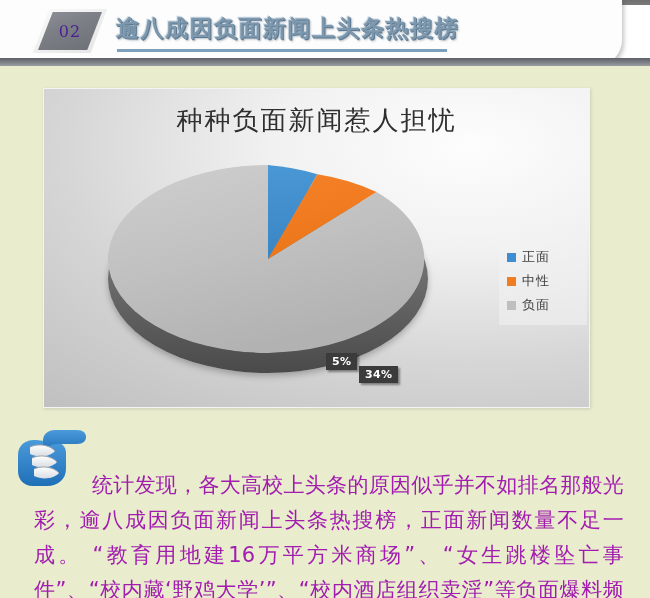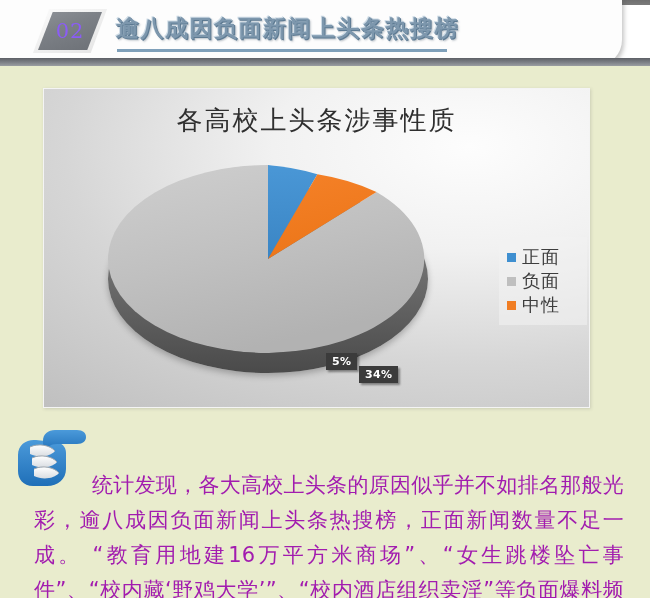--- a/index.html
+++ b/index.html
@@ -77,22 +77,22 @@
     background: linear-gradient(160deg, #8d9197 0%, #7c8086 40%, #6c7076 100%);
     clip-path: polygon(23% 0%, 100% 0%, 77% 100%, 0% 100%);
   }
   #badge-number {
     position: absolute;
     left: 5px; top: 4px;
     width: 64px; height: 38px;
     display: flex;
     align-items: center;
     justify-content: center;
-    color: #8b5cf6;
-    font-size: 21px;
+    color: #4c1d95;
+    font-size: 16px;
     letter-spacing: 1px;
     font-family: "DejaVu Serif", "Liberation Serif", serif;
   }
 
   #header-title {
     position: absolute;
     left: 116px; top: 13px;
     font-size: 23px;
     font-weight: bold;
     letter-spacing: 1.5px;
@@ -188,21 +188,21 @@
     display: flex;
     align-items: center;
     height: 24px;
   }
   .legend-swatch {
     width: 9px; height: 9px;
     margin-right: 6px;
     flex: 0 0 auto;
   }
   .legend-text {
-    font-size: 18px;
+    font-size: 13px;
     color: #3d3d3d;
     letter-spacing: 1px;
     white-space: nowrap;
   }
 
   
   #hand-icon {
     position: absolute;
     left: 14px; top: 427px;
     width: 74px; height: 64px;
@@ -235,21 +235,21 @@
       <div id="badge-inner"></div>
       <div id="badge-number">02</div>
     </div>
 
     <div id="header-title">逾八成因负面新闻上头条热搜榜</div>
     <div id="header-underline"></div>
   </div>
 
   <div id="chart-panel">
 
-    <div id="chart-title">各高校上头条涉事性质</div>
+    <div id="chart-title">种种负面新闻惹人担忧</div>
 
     <div id="pie-stage">
       <div id="pie-depth"></div>
       <div id="pie-top">
         <svg width="320" height="188" viewBox="0 0 320 188">
           <defs>
             <linearGradient id="grayGrad" x1="0" y1="0" x2="0.4" y2="1">
               <stop offset="0%" stop-color="#cfcfcf"></stop>
               <stop offset="55%" stop-color="#c0c0c0"></stop>
               <stop offset="100%" stop-color="#b2b2b2"></stop>
@@ -276,26 +276,26 @@
       <div class="pct-label" id="pct-orange">34%</div>
 
     </div>
 
     <div id="legend">
       <div class="legend-row">
         <span class="legend-swatch" style="background:#3f8fd0"></span>
         <span class="legend-text">正面</span>
       </div>
       <div class="legend-row">
+        <span class="legend-swatch" style="background:#f07d23"></span>
+        <span class="legend-text">中性</span>
+      </div>
+      <div class="legend-row">
         <span class="legend-swatch" style="background:#bfbfbf"></span>
         <span class="legend-text">负面</span>
-      </div>
-      <div class="legend-row">
-        <span class="legend-swatch" style="background:#f07d23"></span>
-        <span class="legend-text">中性</span>
       </div>
     </div>
   </div>
 
   <div id="hand-icon">
     <svg width="74" height="64" viewBox="0 0 74 64">
       <defs>
         <linearGradient id="handBlue" x1="0" y1="0" x2="0" y2="1">
           <stop offset="0%" stop-color="#4b9ada"></stop>
           <stop offset="100%" stop-color="#1f6fb8"></stop>

